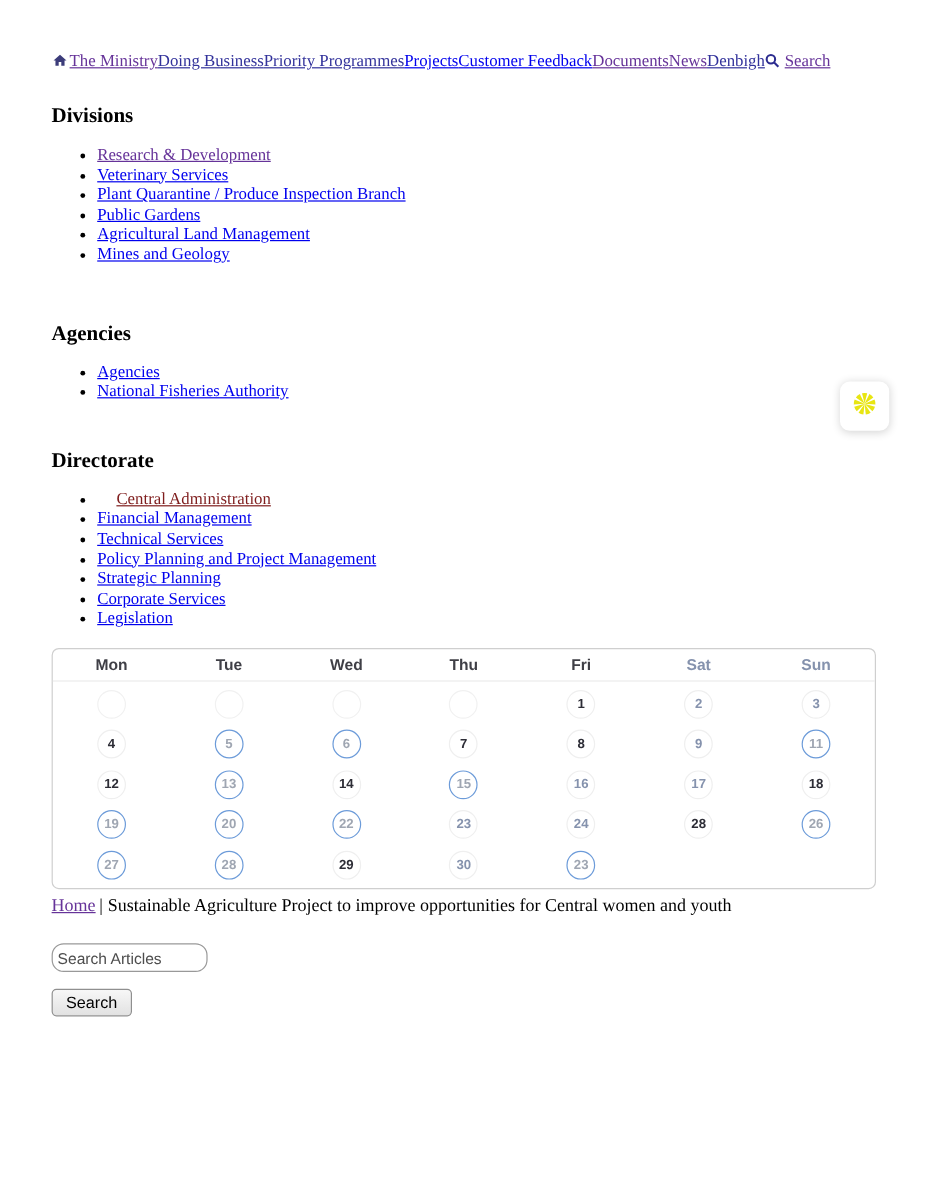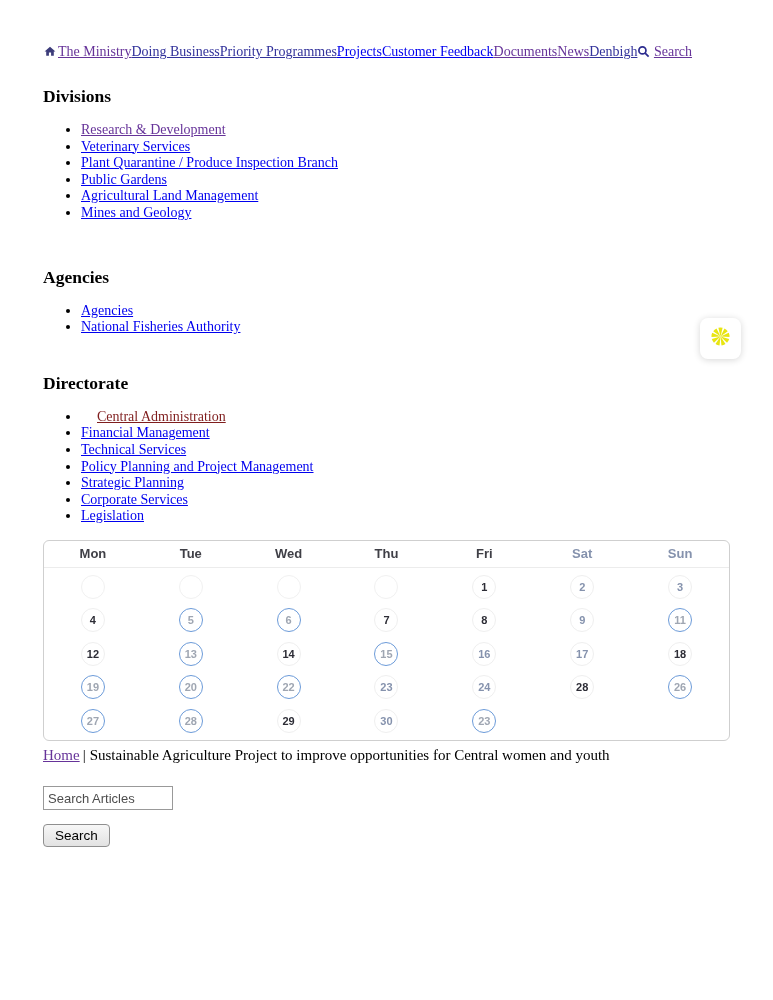--- a/index.html
+++ b/index.html
@@ -67,21 +67,21 @@
   .cal-circle.empty{border-color:#f1f1f1;}
 
   
   .breadcrumb-line{margin:5px 0 0 0;font-size:15px;line-height:18px;}
   .breadcrumb-line a{text-decoration:underline;color:var(--c-visited);cursor:pointer;}
   .breadcrumb-line .sep{padding:0 4px 0 3px;}
 
   
   .article-search-input{
     display:block;margin-top:22px;width:120px;height:20px;
-    border:1px solid #999;border-radius:0;padding:1px 4px;
+    border:1px solid #999;border-radius:10px;padding:1px 4px;
     font-family:"Liberation Sans", sans-serif;font-size:13px;color:#1d4ed8;background:#fff;
   }
   .article-search-input::placeholder{color:#4d4d4d;opacity:1;}
   .article-search-button{
     display:block;margin-top:14px;padding:3px 11px;
     font-family:"Liberation Sans", sans-serif;font-size:13.5px;color:#000;
     background:linear-gradient(#f7f7f7,#e2e2e2);
     border:1px solid #8f8f8f;border-radius:4px;cursor:pointer;
   }
 

